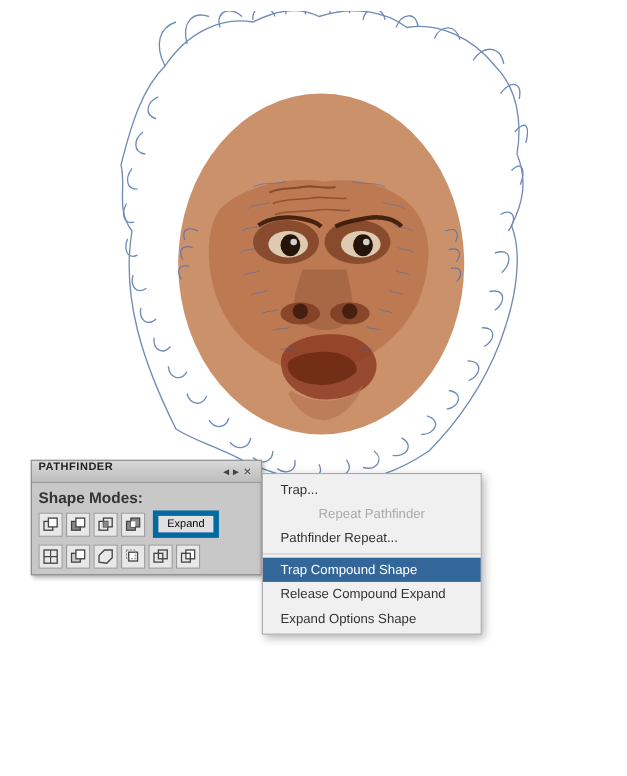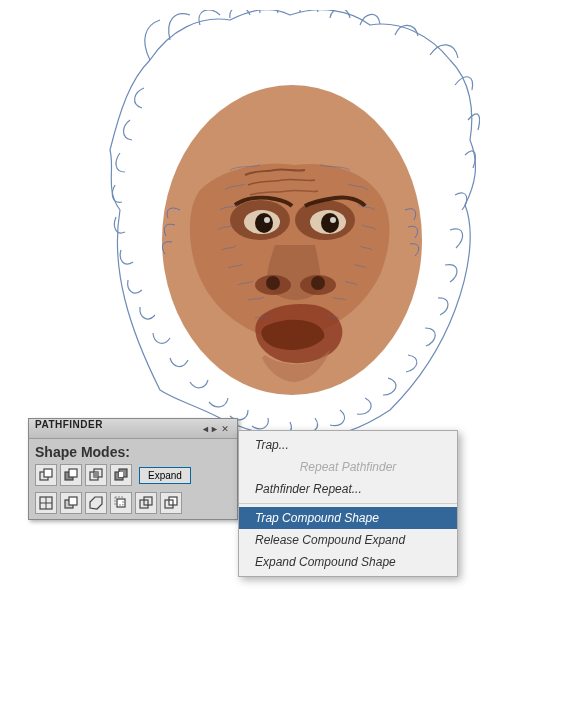--- a/index.html
+++ b/index.html
@@ -98,45 +98,44 @@
       background: #e8e8e8;
       border: 1px solid #999;
       display: flex;
       align-items: center;
       justify-content: center;
       cursor: pointer;
     }
 
     .expand-btn {
       background: #e0e0e0;
-      border: 1px solid #0369a1;
+      border: 5px solid #0369a1;
       padding: 2px 8px;
       font-size: 10px;
       cursor: pointer;
       margin-left: 4px;
     }
 
     .pathfinders-row {
       display: flex;
       align-items: center;
       gap: 3px;
     }
 
     
     .context-menu {
       position: absolute;
       top: 430px;
       left: 238px;
-      width: 220px;
+      width: 200px;
       background: #f0f0f0;
       border: 1px solid #aaa;
       box-shadow: 3px 3px 8px rgba(0,0,0,0.3);
       padding: 3px 0;
       z-index: 100;
-      font-style: italic;
     }
 
     .menu-item {
       padding: 4px 16px;
       font-size: 12px;
       color: #333;
       cursor: pointer;
       white-space: nowrap;
     }
 
@@ -377,17 +376,17 @@
       <span>Pathfinder Repeat...</span>
     </div>
     <div class="menu-separator"></div>
     <div class="menu-item highlighted">
       <span>Trap Compound Shape</span>
     </div>
     <div class="menu-item">
       <span>Release Compound Expand</span>
     </div>
     <div class="menu-item">
-      <span>Expand Compound Shape</span>
+      <span>Expand Options Shape</span>
     </div>
   </div>
 
 </div>
 
 </body></html>

